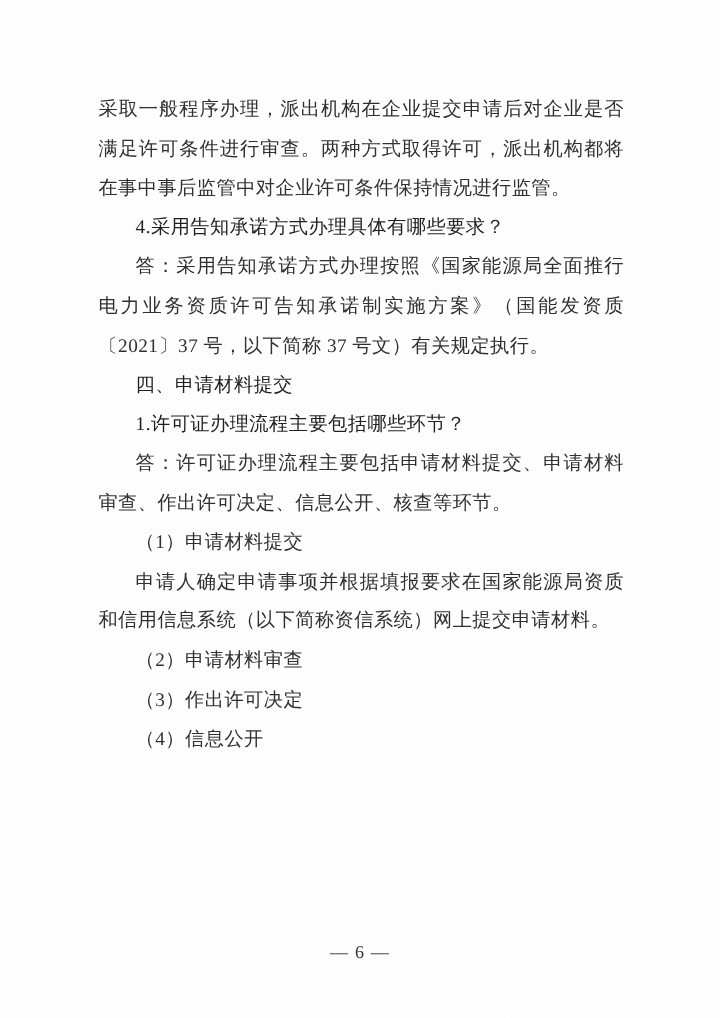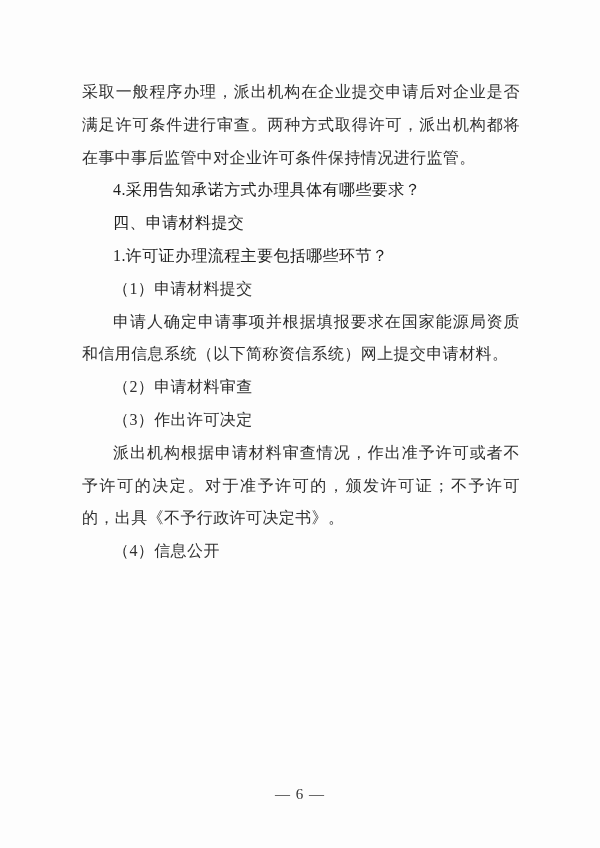--- a/index.html
+++ b/index.html
@@ -50,23 +50,24 @@
   }
 </style>
 </head>
 <body>
 
 <div class="page">
   <div class="doc-body">
 
   <p class="para no-indent">采取一般程序办理，派出机构在企业提交申请后对企业是否满足许可条件进行审查。两种方式取得许可，派出机构都将在事中事后监管中对企业许可条件保持情况进行监管。</p>
       <p class="para heading">4.采用告知承诺方式办理具体有哪些要求？</p>
+      <p class="para">答：采用告知承诺方式办理按照《国家能源局全面推行电力业务资质许可告知承诺制实施方案》（国能发资质〔2021〕37 号，以下简称 37 号文）有关规定执行。</p>
       <p class="para heading">四、申请材料提交</p>
       <p class="para heading">1.许可证办理流程主要包括哪些环节？</p>
+      <p class="para">答：许可证办理流程主要包括申请材料提交、申请材料审查、作出许可决定、信息公开、核查等环节。</p>
       <p class="para">（1）申请材料提交</p>
       <p class="para">申请人确定申请事项并根据填报要求在国家能源局资质和信用信息系统（以下简称资信系统）网上提交申请材料。</p>
       <p class="para">（2）申请材料审查</p>
       <p class="para">（3）作出许可决定</p>
-      <p class="para">派出机构根据申请材料审查情况，作出准予许可或者不予许可的决定。对于准予许可的，颁发许可证；不予许可的，出具《不予行政许可决定书》。</p>
       <p class="para">（4）信息公开</p>
     </div>
   <div class="footer">— 6 —</div>
 </div>
 
 </body></html>

